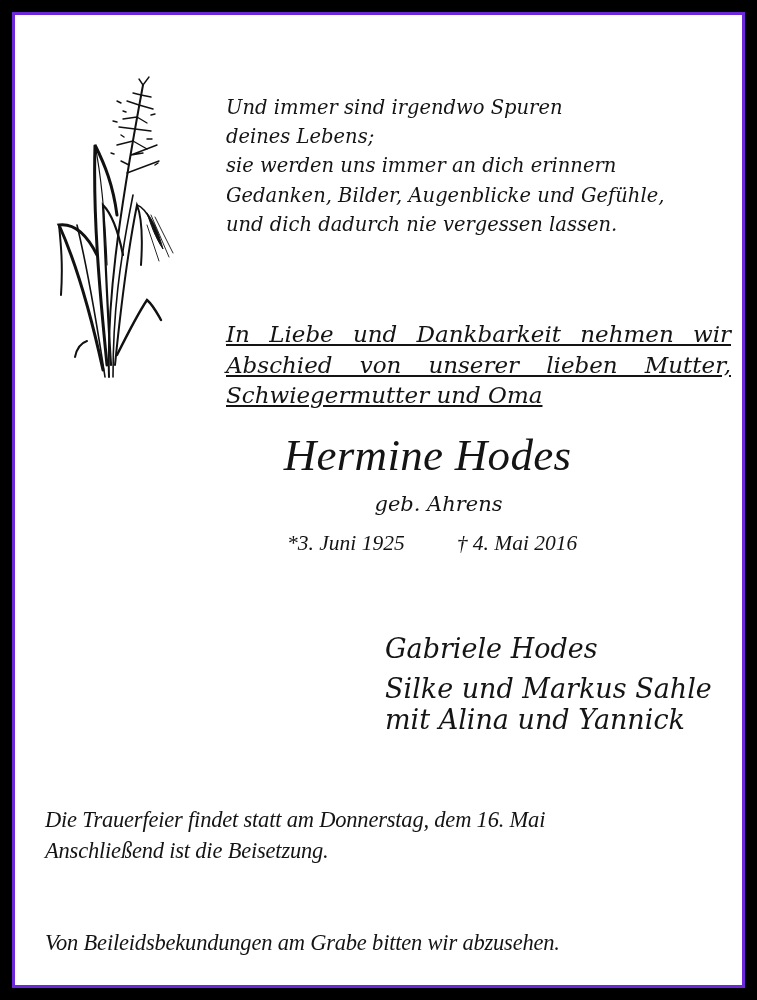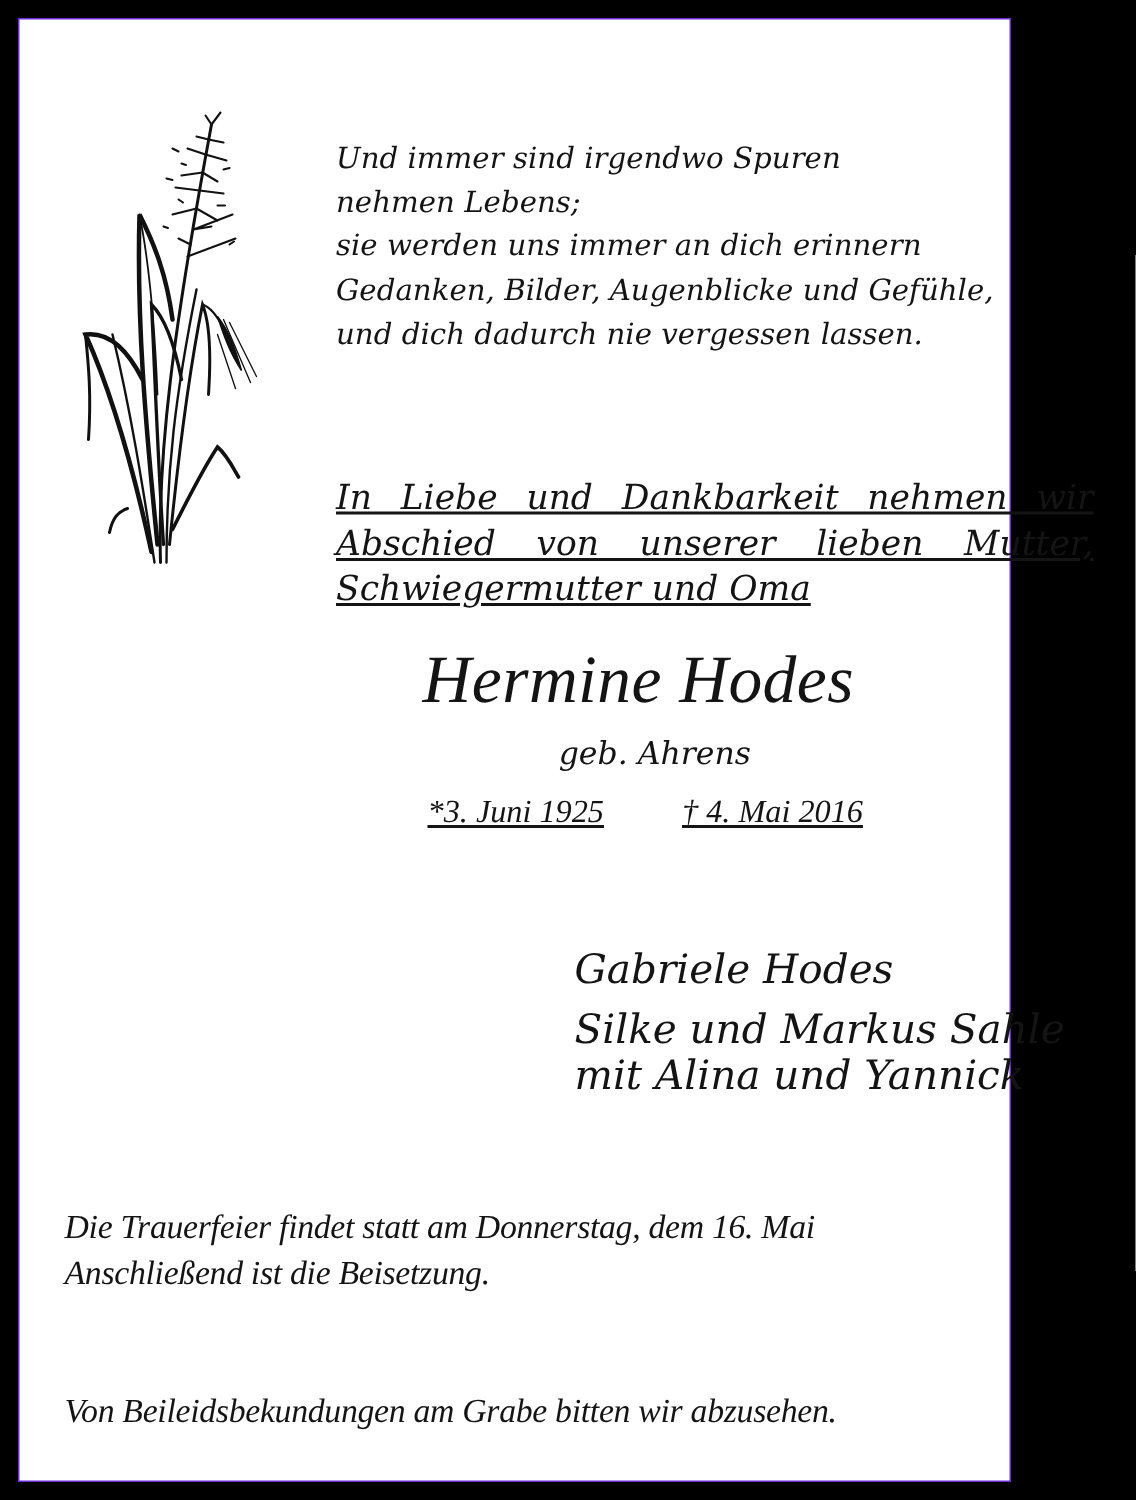--- a/index.html
+++ b/index.html
@@ -7,23 +7,23 @@
       width: 757px; height: 1000px;
       background: #000000;
       position: relative;
       overflow: hidden;
       font-family: "DejaVu Serif", "Liberation Serif", serif;
       color: #141414;
     }
     .card {
       position: absolute;
       left: 12px; top: 12px;
-      width: 662px; height: 976px;
+      width: 733px; height: 976px;
       background: #ffffff;
-      border: 1px solid #6d28d9;
+      border: 3px solid #6d28d9;
       box-sizing: border-box;
     }
     .txt { position: absolute; font-style: italic; white-space: nowrap; }
     .poem {
       left: 211px; top: 78px;
       font-size: 19.5px; line-height: 29.2px;
     }
     .intro {
       left: 211px; top: 304px;
       width: 505px;
@@ -40,21 +40,20 @@
     }
     .maiden {
       left: 0; width: 733px; top: 476px;
       text-align: center; padding-left: 114px; box-sizing: border-box;
       font-size: 21px; line-height: 26px;
     }
     .dates {
       left: 272px; top: 514px;
       font-size: 21.5px; line-height: 28px;
       font-family: "Liberation Serif", "DejaVu Serif", serif;
-      text-decoration: underline;
     }
     .dates .death { margin-left: 52px; }
     .family {
       left: 370px; top: 618px;
       font-size: 27px; line-height: 31px;
     }
     .family .gap { display: block; height: 9px; }
     .notice {
       left: 30px; top: 790px;
       font-size: 22.5px; line-height: 30.5px;
@@ -101,21 +100,21 @@
       <path d="M96 20 L92 14 M96 20 L102 12 M94 30 L86 28 M94 30 L104 32"></path>
       <path d="M92 40 L80 36 M92 40 L106 44 M90 52 L76 54 M90 52 L100 58"></path>
       <path d="M88 64 L72 62 M88 64 L104 66 M86 76 L70 80 M86 76 L100 84"></path>
       <path d="M84 90 L96 88 M84 90 L110 80 M82 100 L74 96 M80 108 L112 96"></path>
       <path d="M70 36 l4 2 M76 46 l3 1 M66 56 l4 1 M74 70 l3 2 M104 50 l4 -1 M100 74 l5 0 M108 100 l3 -2 M64 88 l3 1"></path>
     </g>
   </svg>
 
   <div class="txt poem">
     <div>Und immer sind irgendwo Spuren</div>
-    <div>nehmen Lebens;</div>
+    <div>deines Lebens;</div>
     <div>sie werden uns immer an dich erinnern</div>
     <div>Gedanken, Bilder, Augenblicke und Gefühle,</div>
     <div>und dich dadurch nie vergessen lassen.</div>
   </div>
 
   <div class="txt intro">
     <span class="line">In Liebe und Dankbarkeit nehmen wir</span>
     <span class="line">Abschied von unserer lieben Mutter,</span>
     <span class="line last">Schwiegermutter und Oma</span>
   </div>

